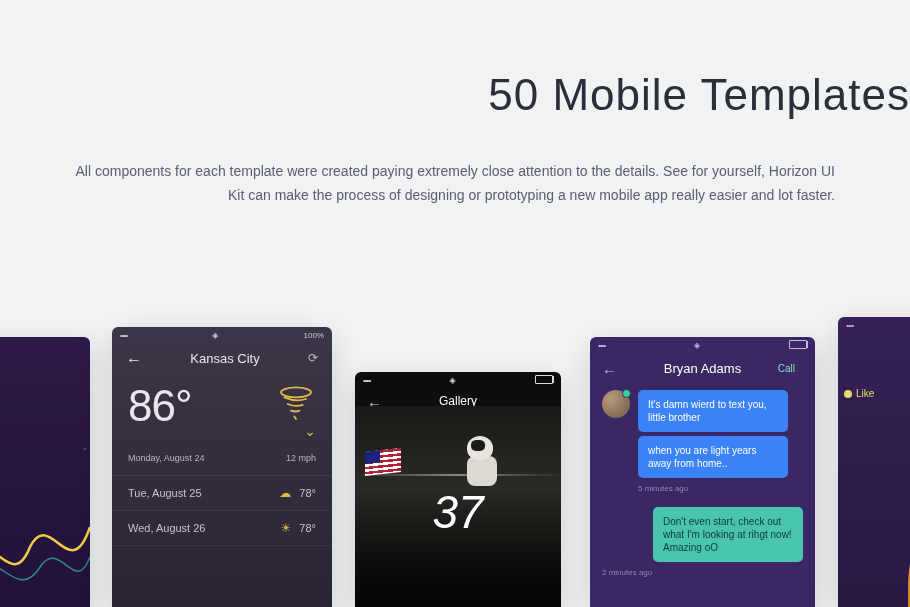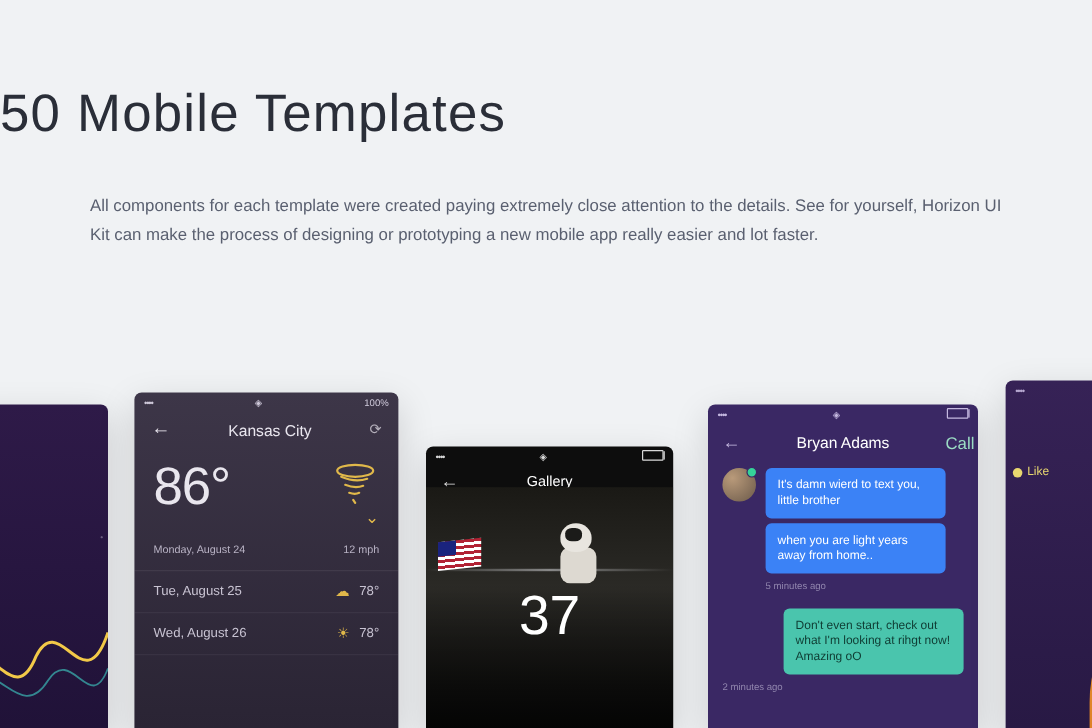--- a/index.html
+++ b/index.html
@@ -4,21 +4,21 @@
 <style>
 * { margin: 0; padding: 0; box-sizing: border-box; }
 body {
   width: 910px;
   height: 607px;
   background: #f0f2f4;
   font-family: -apple-system, BlinkMacSystemFont, "Segoe UI", Helvetica, Arial, sans-serif;
   overflow: hidden;
   position: relative;
 }
-.hero { text-align: left; padding-top: 70px; }
+.hero { text-align: right; padding-top: 70px; }
 .hero h1 { font-size: 44px; font-weight: 400; color: #2a2e38; letter-spacing: 1px; margin-bottom: 40px; }
 .hero p { font-size: 14px; line-height: 1.7; color: #5a6070; max-width: 760px; margin: 0 auto; }
 .mockups { position: absolute; bottom: 0; left: 0; right: 0; height: 280px; }
 .phone { position: absolute; border-radius: 6px 6px 0 0; overflow: hidden; box-shadow: 0 10px 30px rgba(0,0,0,.15); }
 .status-bar { height: 16px; display: flex; justify-content: space-between; align-items: center; padding: 0 8px; font-size: 8px; }
 .status-bar .dots::before { content: "••••"; letter-spacing: -1px; }
 .status-bar .time { font-weight: 500; }
 .status-bar .batt::before { content: ""; display: inline-block; width: 16px; height: 7px; border: .7px solid currentColor; border-radius: 1px; box-shadow: 2px 0 0 -2px currentColor, 2px 0 0 -1px currentColor; }
 
 
@@ -39,38 +39,38 @@
 .phone1 .list { border-top: 1px solid rgba(255,255,255,.07); }
 .phone1 .row { display:flex; align-items:center; justify-content:space-between; padding: 10px 16px; border-bottom:1px solid rgba(255,255,255,.05); font-size:11px; color:#c8c3d2;}
 .phone1 .row .r { display:flex; align-items:center; gap:8px; }
 .phone1 .row .ico { color:#e0b84a; font-size:12px; }
 
 
 .phone2 { left: 355px; bottom: 0; width: 206px; height: 235px; background:#0d0d0d; color:#fff; }
 .phone2 .status-bar { color:#d9d9d9; }
 .phone2 .topbar { display:flex; align-items:center; justify-content:center; position:relative; padding:6px 12px; font-size:12px;}
 .phone2 .topbar .back { position:absolute; left:12px; font-size:15px; color:#ddd;}
-.phone2 .scene { position:absolute; inset:0; top:34px; background: linear-gradient(180deg,#1a1915 0%,#2b2a26 42%,#0c0c0b 100%); overflow:hidden;}
+.phone2 .scene { position:absolute; inset:0; top:34px; background: linear-gradient(180deg,#1a1915 0%,#2b2a26 42%,#0c0c0b 100%); overflow:hidden;font-style:italic;}
 .phone2 .moon-horizon { position:absolute; top:68px; left:0; right:0; height:2px; background:linear-gradient(90deg,transparent,#888,transparent); }
 .phone2 .astro { position:absolute; top:30px; right:44px; width:50px; height:70px; }
 .phone2 .astro .helm { width:26px; height:24px; background:#e8e5df; border-radius:50% 50% 45% 45%; position:relative; }
 .phone2 .astro .helm::after{content:"";position:absolute;top:4px;left:4px;width:14px;height:11px;background:#1b1b19;border-radius:40%;}
 .phone2 .astro .body { width:30px;height:30px;background:#ddd9d1;border-radius:8px;margin-top:-4px;}
 .phone2 .flag { position:absolute; top:44px; left:10px; width:36px; height:24px; background: repeating-linear-gradient(180deg,#b22234 0 2.5px,#fff 2.5px 5px); border-top-left-radius:0; transform:skewY(-6deg);}
 .phone2 .flag::before{content:"";position:absolute;top:0;left:0;width:15px;height:12px;background:#1a237e;}
 .phone2 .overlay { position:absolute; inset:0; display:flex; flex-direction:column; align-items:center; justify-content:center; gap:2px; text-align:center; padding-top:10px; background:linear-gradient(180deg,transparent 40%, rgba(0,0,0,.65));}
 .phone2 .count { font-size:46px; font-weight:300; }
 .phone2 .caption { font-size:13px; line-height:1.35; max-width:170px; }
 
 
 .phone3 { left: 590px; bottom: 0; width: 225px; height: 270px; background:#3a2864; color:#fff; }
 .phone3 .status-bar { color:#c5b9e0; }
 .phone3 .topbar { display:flex; align-items:center; justify-content:center; position:relative; padding:8px 12px 14px; font-size:13px;}
 .phone3 .topbar .back{ position:absolute; left:12px; font-size:15px; color:#c5b9e0;}
-.phone3 .topbar .call{ position:absolute; right:3px; font-size:14px; color:#9bdcc4;}
+.phone3 .topbar .call{ position:absolute; right:20px; font-size:10px; color:#9bdcc4;}
 .phone3 .msgs { padding: 0 12px; font-size:10px; }
 .phone3 .bubble { border-radius:5px; padding:8px 10px; line-height:1.3; margin-bottom:4px; max-width:150px;}
 .phone3 .in { background:#3b82f6; }
 .phone3 .out { background:#4ac5ad; color:#0f3c33; margin-left:auto;}
 .phone3 .grp { display:flex; gap:8px; margin-bottom:6px;}
 .phone3 .avatar { width:28px; height:28px; border-radius:50%; background: radial-gradient(circle at 30% 30%, #b99a7a, #6b5a4a); position:relative;}
 .phone3 .avatar::after{content:"";position:absolute;top:-1px;right:-1px;width:7px;height:7px;background:#35d399;border-radius:50%;border:1.5px solid #3a2864;}
 .phone3 .ts { font-size:8px; color:#9186ae; margin:2px 0 8px; }
 .phone3 .col { display:flex; flex-direction:column; }
 

